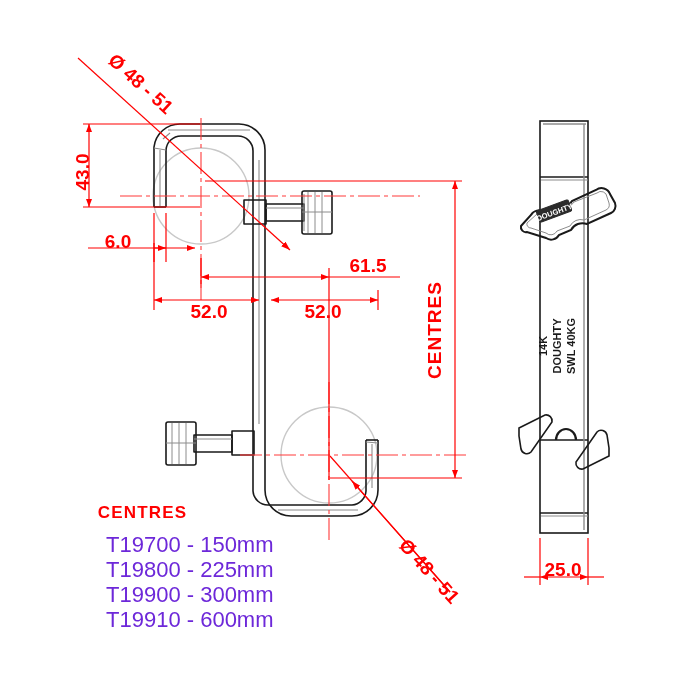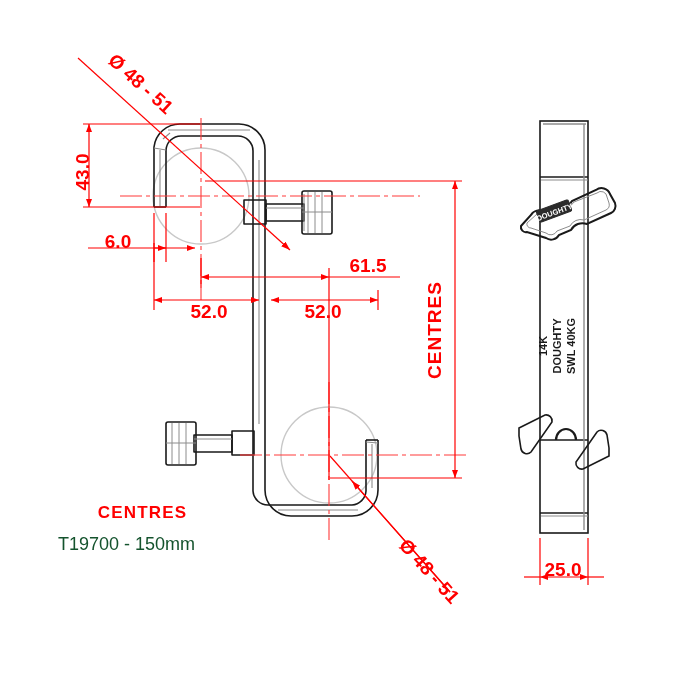--- a/index.html
+++ b/index.html
@@ -3,22 +3,22 @@
 <meta charset="utf-8">
 <style>
   html,body{margin:0;padding:0;background:#ffffff;}
   body{width:700px;height:700px;position:relative;overflow:hidden;
        font-family:"Liberation Sans",sans-serif;}
   #stage{position:absolute;inset:0;width:700px;height:700px;}
   svg{position:absolute;top:0;left:0;width:700px;height:700px;}
   .legend{position:absolute;left:50px;top:503px;width:250px;}
   .legend-title{color:#ff0000;font-size:17px;font-weight:bold;letter-spacing:1.2px;
                 text-align:center;width:185px;margin:0 0 9px 0;}
-  .legend-row{color:#14532d;font-size:18px;line-height:25px;white-space:nowrap;
-              padding-left:8px;}
+  .legend-row{color:#6d28d9;font-size:22px;line-height:25px;white-space:nowrap;
+              padding-left:8px;margin-left:48px;}
 </style>
 </head>
 <body>
 
 <div id="stage">
 
 <svg viewBox="0 0 700 700">
   <defs>
     <marker id="ar" markerWidth="9" markerHeight="9" refX="8" refY="3" orient="auto" markerUnits="userSpaceOnUse">
       <path d="M0,0 L8,3 L0,6 z" fill="#ff0000"></path>
@@ -191,15 +191,18 @@
       <text x="547" y="346" text-anchor="middle" transform="rotate(-90 547 346)">14K</text>
       <text x="561" y="346" text-anchor="middle" transform="rotate(-90 561 346)">DOUGHTY</text>
       <text x="575" y="346" text-anchor="middle" transform="rotate(-90 575 346)">SWL 40KG</text>
     </g>
   </g>
 </svg>
 
 <div class="legend">
   <div class="legend-title">CENTRES</div>
   <div class="legend-row">T19700 - 150mm</div>
+  <div class="legend-row">T19800 - 225mm</div>
+  <div class="legend-row">T19900 - 300mm</div>
+  <div class="legend-row">T19910 - 600mm</div>
 </div>
 
 </div>
 
 </body></html>

